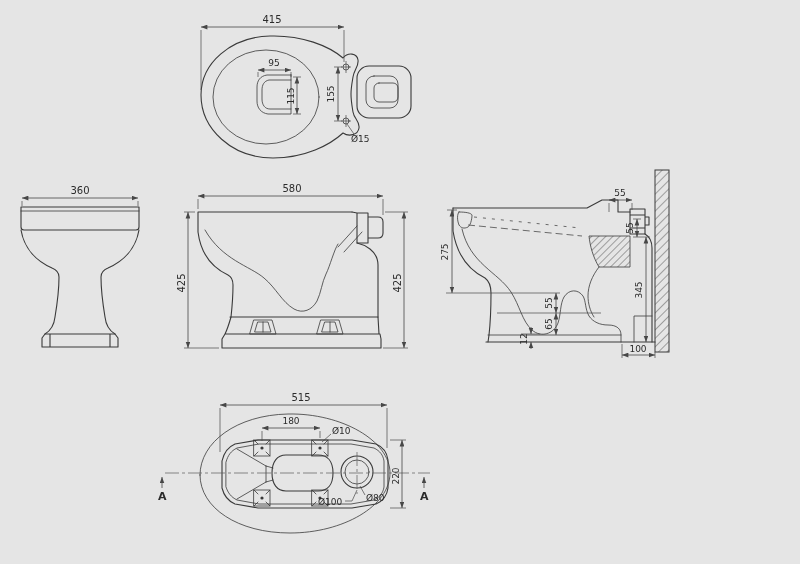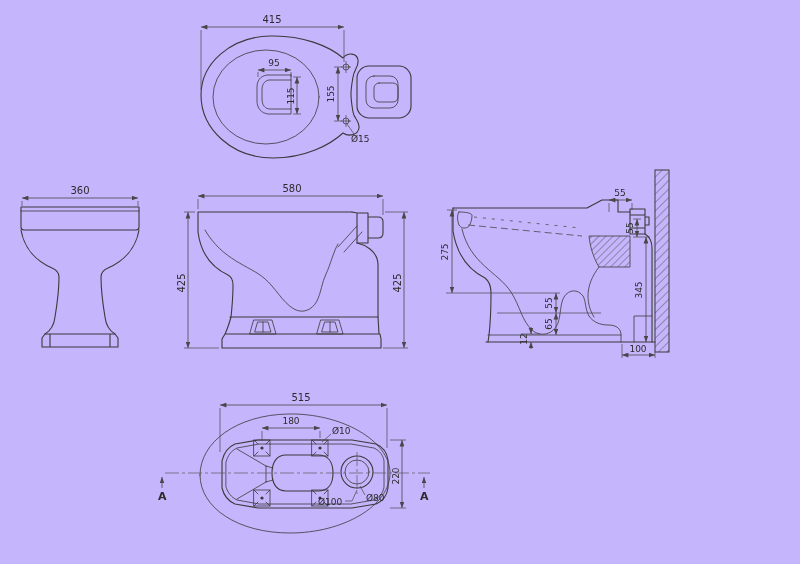--- a/index.html
+++ b/index.html
@@ -1,16 +1,16 @@
 <!DOCTYPE html>
 <html><head>
 <meta charset="utf-8">
 <style>
   html,body{margin:0;padding:0;background:#ffffff;}
-  .stage{width:800px;height:564px;background:#c4b5fd;position:relative;overflow:hidden;}
+  .stage{width:800px;height:564px;background:#e5e5e5;position:relative;overflow:hidden;}
   svg{display:block;}
   .ol  {fill:none;stroke:#3a3a3a;stroke-width:1.1;stroke-linejoin:round;stroke-linecap:round;}
   .ol2 {fill:none;stroke:#3a3a3a;stroke-width:.8;stroke-linejoin:round;stroke-linecap:round;}
   .dim {fill:none;stroke:#474747;stroke-width:.8;}
   .ext {fill:none;stroke:#474747;stroke-width:.7;}
   .dimtext{font-family:"DejaVu Sans","Liberation Sans",sans-serif;font-size:10px;fill:#2b2b2b;}
   .dimtext.sm{font-size:9px;}
   .atext{font-family:"DejaVu Sans","Liberation Sans",sans-serif;font-size:11px;font-weight:bold;fill:#2b2b2b;}
   .cl  {fill:none;stroke:#5a5a5a;stroke-width:.7;stroke-dasharray:14 3 3 3;}
   .dash{fill:none;stroke:#4a4a4a;stroke-width:.8;stroke-dasharray:7 4;}

